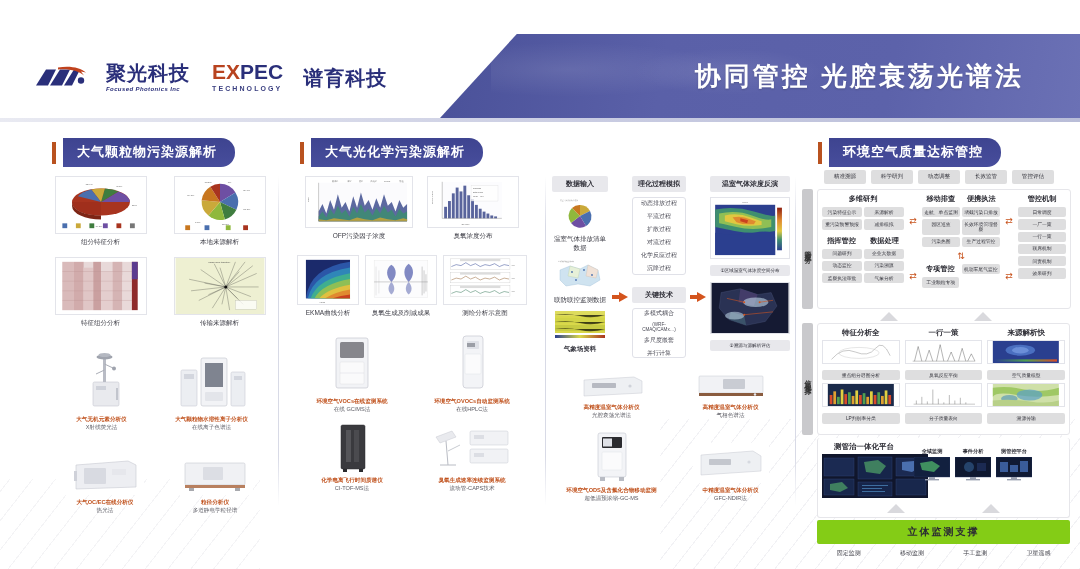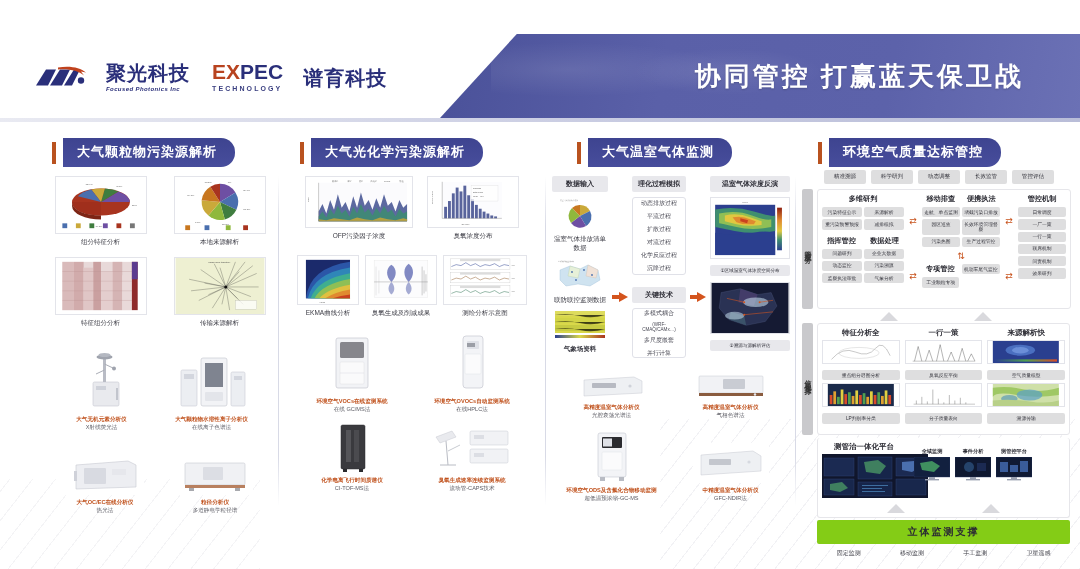--- a/index.html
+++ b/index.html
@@ -144,34 +144,30 @@
         <span class="cn">聚光科技</span>
         <span class="en">Focused Photonics Inc</span>
       </div>
       <div class="expec">
         <span class="top"><span class="ex">EX</span><span class="p">PEC</span></span>
         <span class="bot">TECHNOLOGY</span>
       </div>
       <div class="peiyu">谱育科技</div>
     </div>
 
-    <div class="hdr-title">协同管控  打赢蓝天保卫战</div>
+    <div class="hdr-title">协同管控  光腔衰荡光谱法</div>
   </div>
 
   <div class="sec-head" style="left:52px; top:138px;">
     <div class="sec-bar"></div>
     <div class="sec-pill">大气颗粒物污染源解析</div>
   </div>
   <div class="sec-head" style="left:300px; top:138px;">
     <div class="sec-bar"></div>
     <div class="sec-pill">大气光化学污染源解析</div>
-  </div>
-  <div class="sec-head" style="left:577px; top:138px;">
-    <div class="sec-bar"></div>
-    <div class="sec-pill">大气温室气体监测</div>
   </div>
   <div class="sec-head" style="left:818px; top:138px;">
     <div class="sec-bar"></div>
     <div class="sec-pill">环境空气质量达标管控</div>
   </div>
 
   <div class="col-sep" style="left:278px;"></div>
   <div class="col-sep" style="left:545px;"></div>
   <div class="col-sep" style="left:795px;"></div>
 

